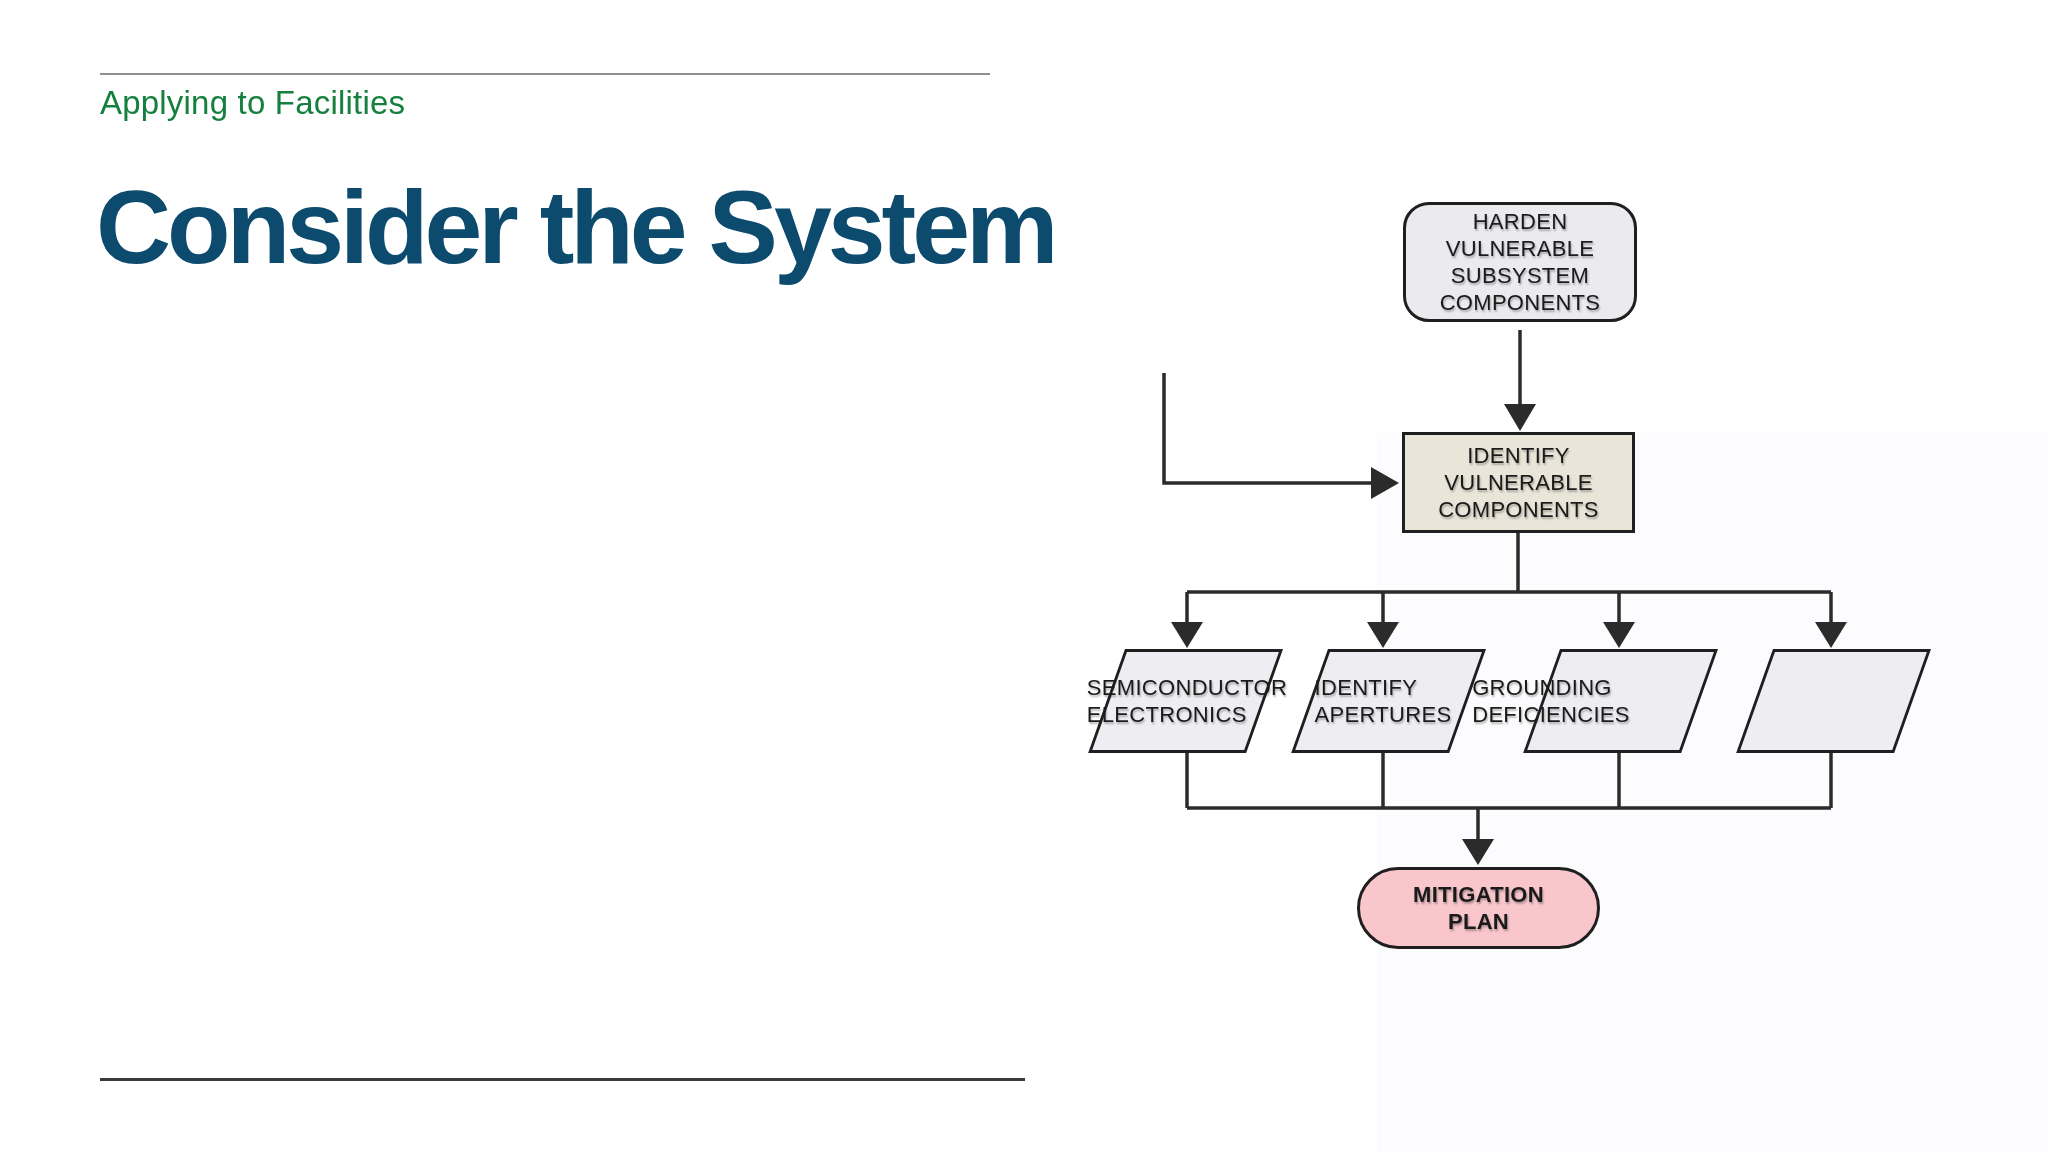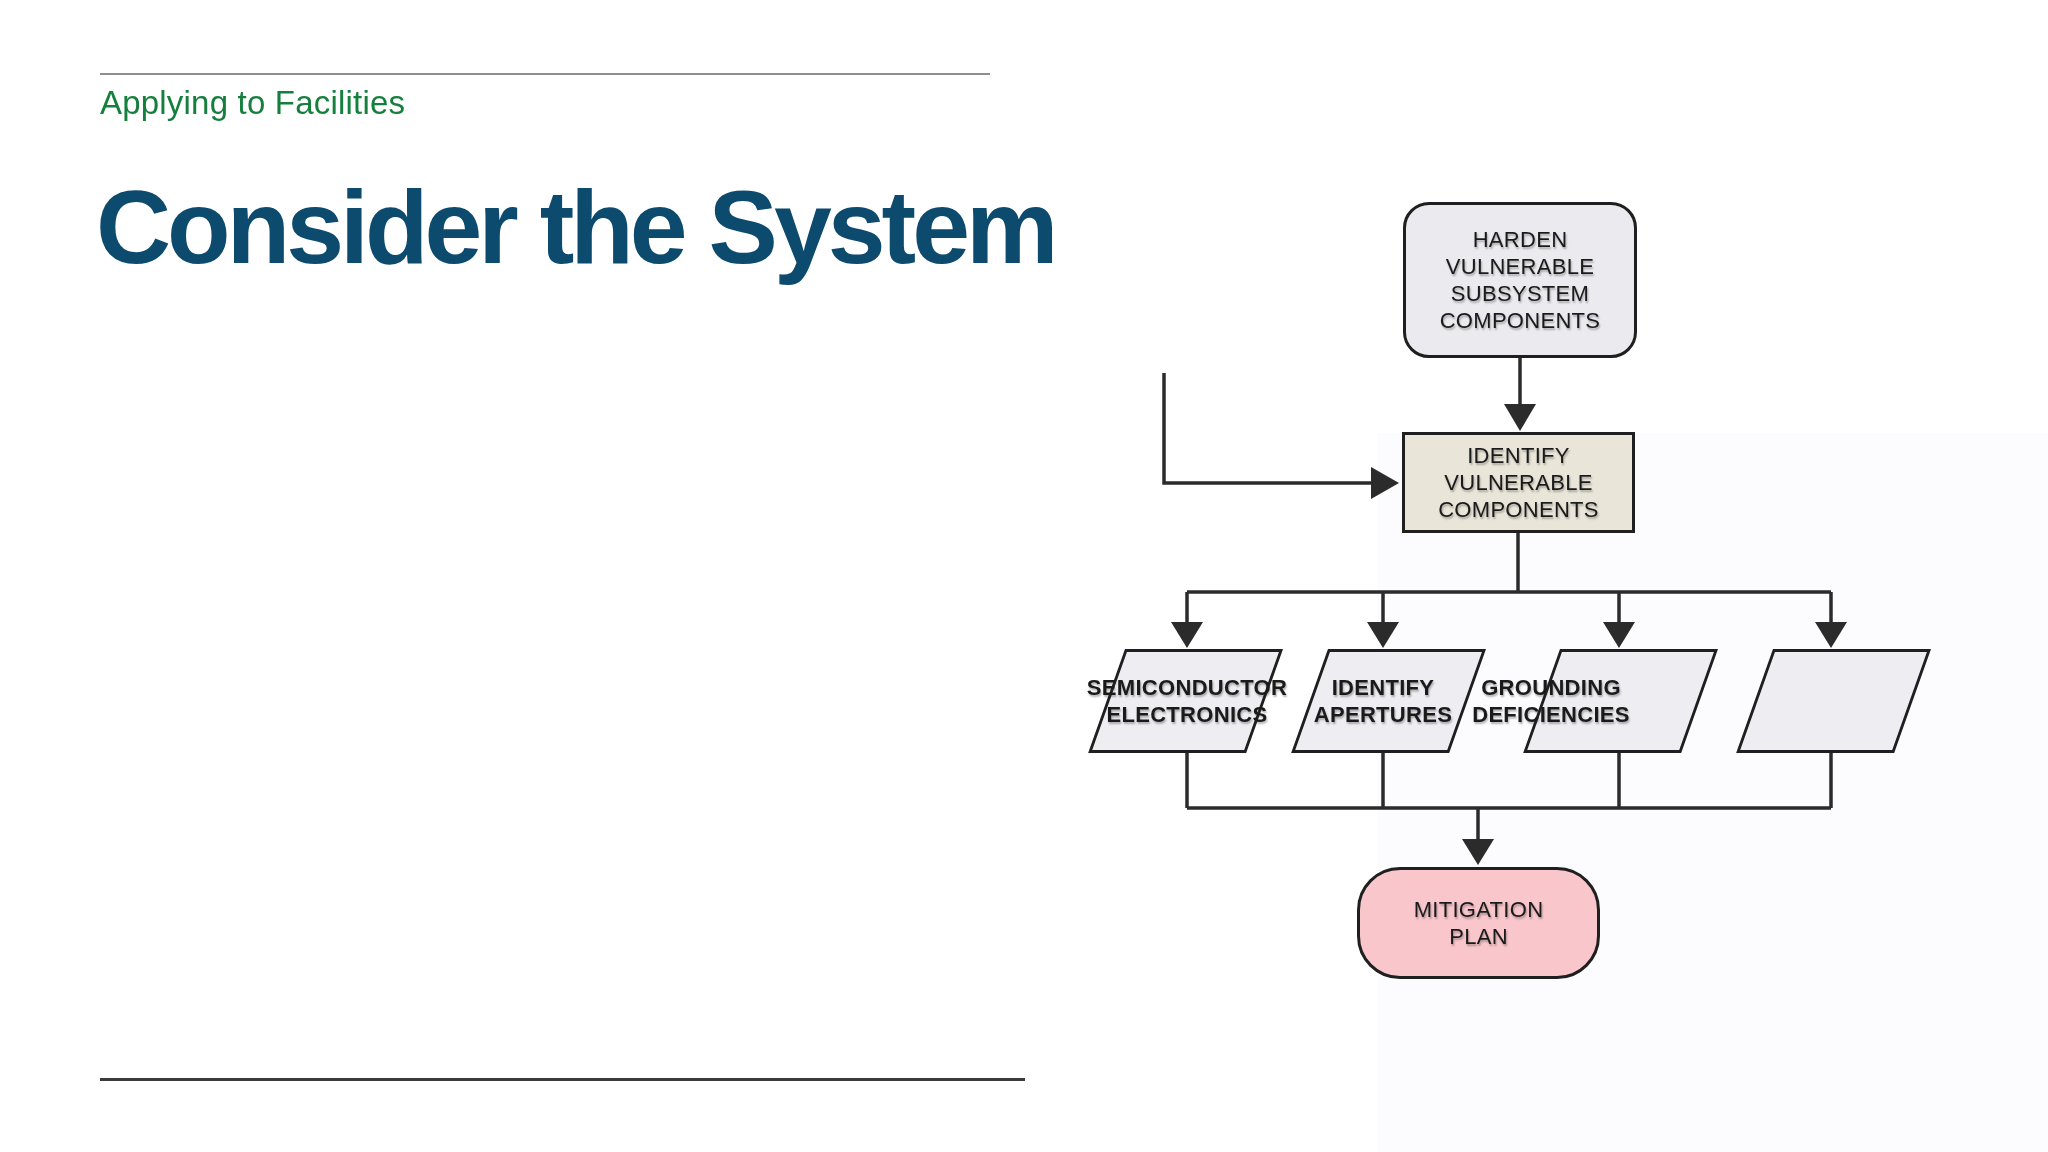--- a/index.html
+++ b/index.html
@@ -60,49 +60,47 @@
     align-items: center;
     justify-content: center;
     text-align: center;
     font-size: 22px;
     line-height: 27px;
     color: #1a1a1a;
     white-space: pre-line;
     text-shadow: 1px 2px 2px rgba(40,40,40,0.35);
     letter-spacing: 0.3px;
   }
-  .node-harden    { left: 1403px; top: 202px; width: 234px; height: 156px; border-radius: 26px; }
+  .node-harden    { left: 1403px; top: 202px; width: 234px; height: 120px; border-radius: 26px; }
   .node-input     { left: 1042px; top: 301px; width: 245px; height: 72px;  border-radius: 36px; }
   .node-identify  { left: 1402px; top: 432px; width: 233px; height: 101px; text-align: center; }
-  .node-mitigation{ left: 1357px; top: 867px; width: 243px; height: 112px;  border-radius: 43px; }
+  .node-mitigation{ left: 1357px; top: 867px; width: 243px; height: 82px;  border-radius: 43px; font-weight: bold; }
   .pgram {
     position: absolute;
     box-sizing: border-box;
     width: 158px; height: 104px;
     top: 649px;
     border: 3px solid #1f1f1f;
     background: #eeedf1;
     transform: skewX(-19.5deg);
     transform-origin: top left;
   }
   .pgram-label {
     position: absolute;
     top: 649px;
     width: 230px; height: 104px;
     display: flex;
     align-items: center;
     justify-content: center;
-    text-align: center;
     font-size: 22px;
     line-height: 27px;
     color: #1a1a1a;
     white-space: pre-line;
     text-shadow: 1px 2px 2px rgba(40,40,40,0.35);
     letter-spacing: 0.3px;
-    font-weight: bold;
   }
   .pg1 { left: 1125px; }  .pg1-label { left: 1072px; }
   .pg2 { left: 1328px; }  .pg2-label { left: 1268px; }
   .pg3 { left: 1560px; }  .pg3-label { left: 1436px; }
   .pg4 { left: 1773px; }  .pg4-label { left: 1717px; }
 </style>
 </head>
 <body>
 
 <div class="slide">

